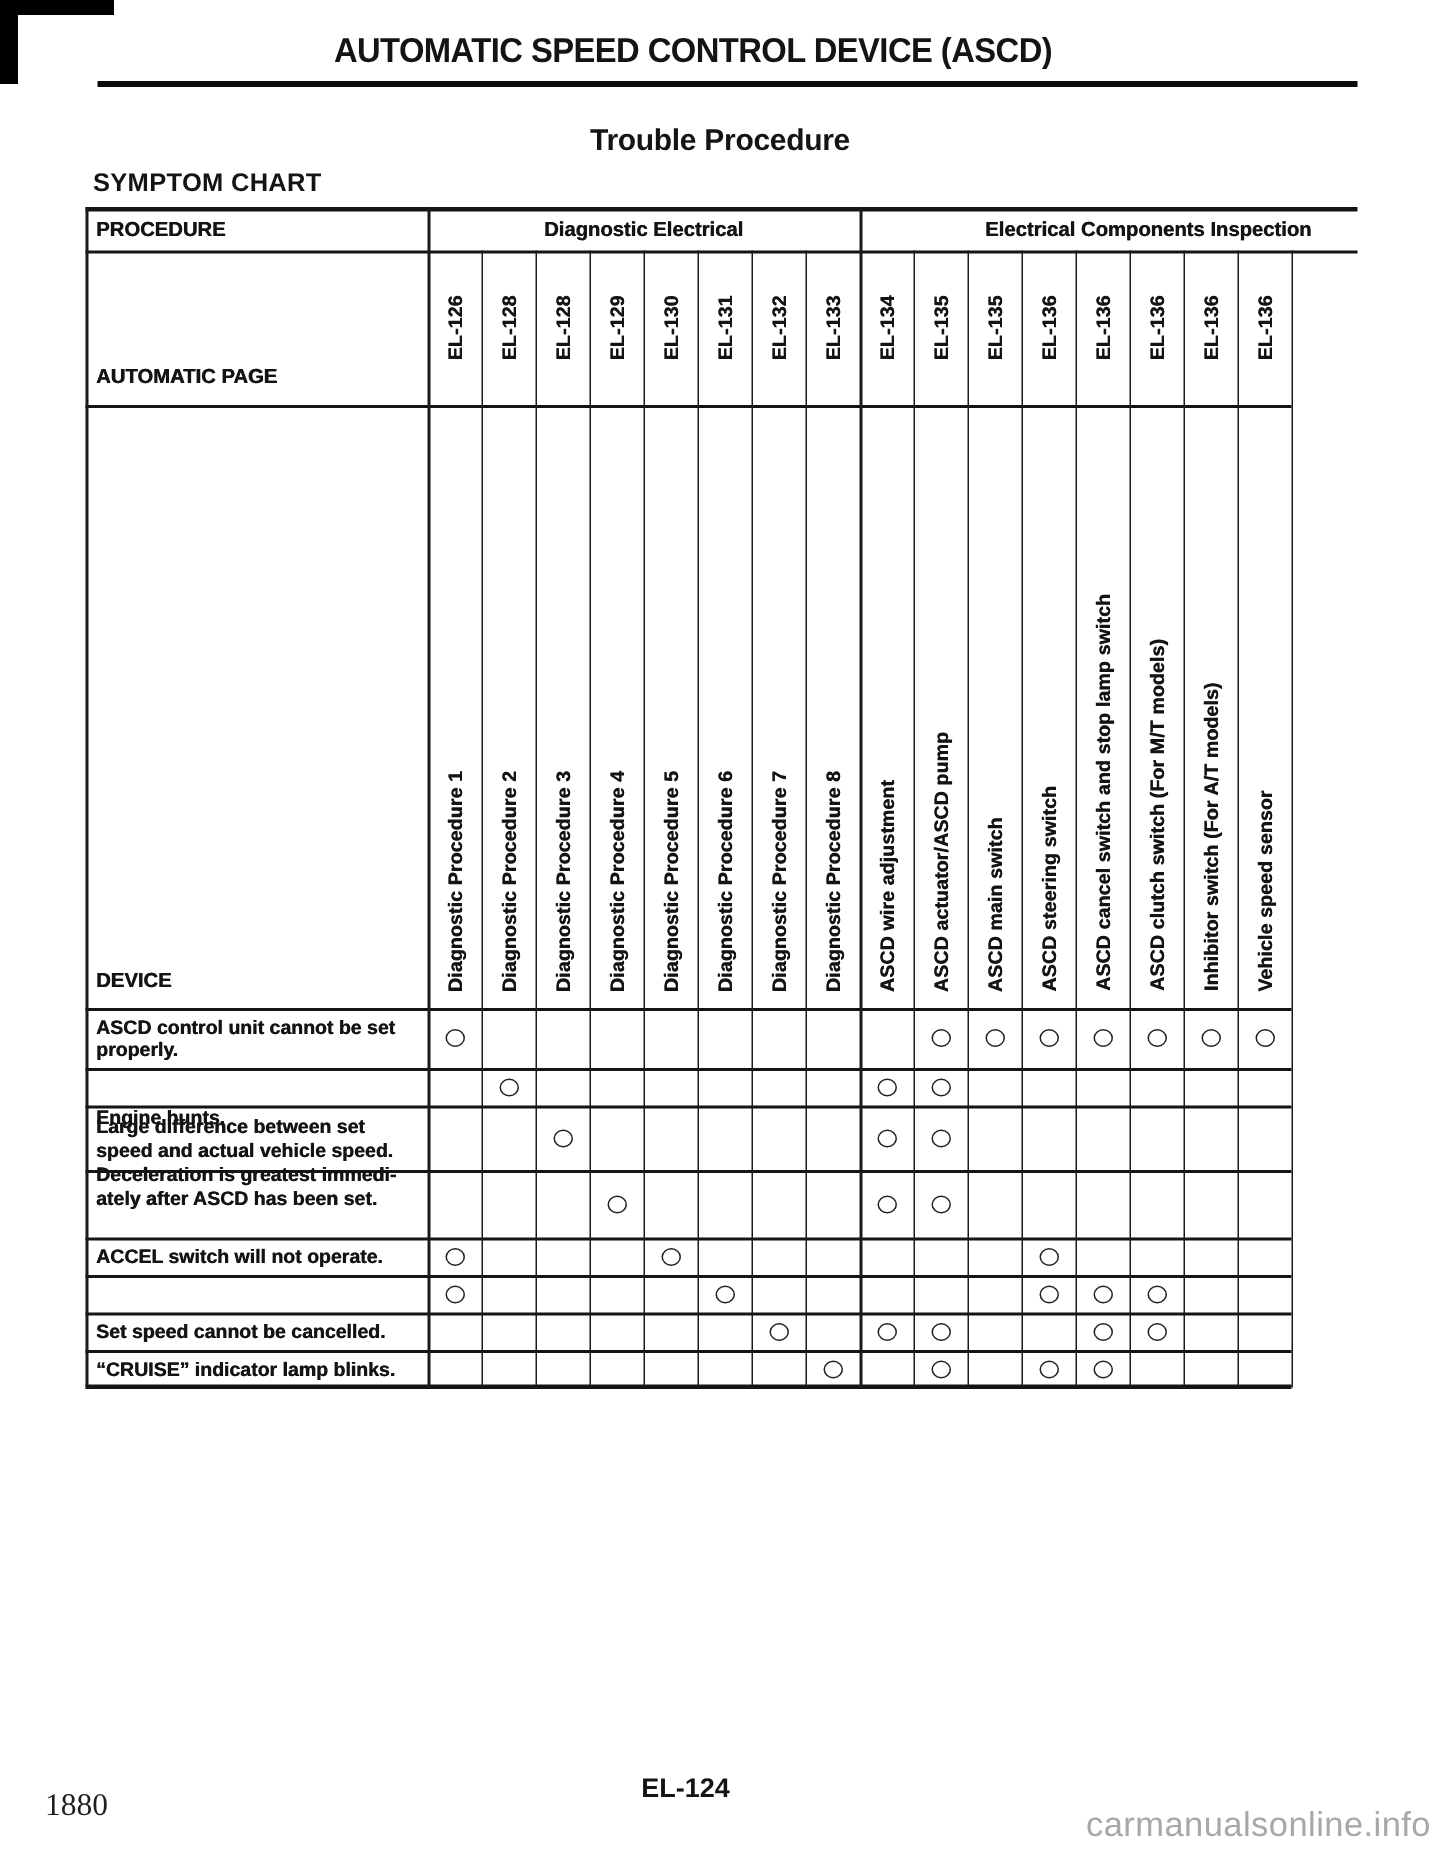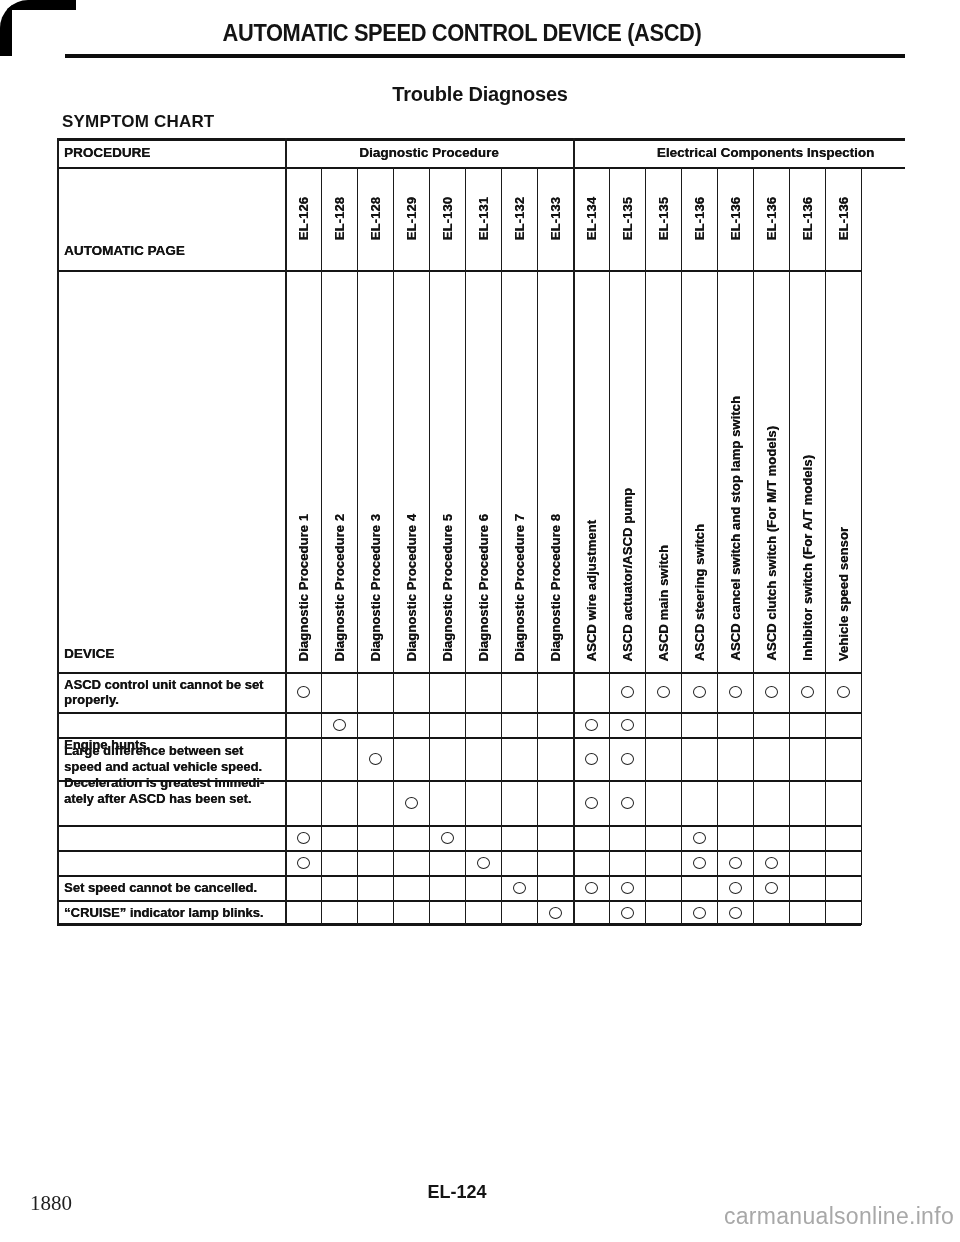--- a/index.html
+++ b/index.html
@@ -1,18 +1,18 @@
 <!DOCTYPE html>
 <html><head>
 <meta charset="utf-8">
 <style>
   html,body{margin:0;padding:0;background:#ffffff;}
   .page{
     position:relative; width:960px; height:1242px; background:#fff;
-    font-family:"Liberation Sans", sans-serif; color:#141414; overflow:hidden;border-radius:28px;
+    font-family:"Liberation Sans", sans-serif; color:#141414; overflow:hidden;
   }
   
   .scan-bar-v{position:absolute; left:0; top:0; width:12px; height:56px; background:#000;}
   .scan-bar-h{position:absolute; left:0; top:0; width:76px; height:10px; background:#000;}
 
   .doc-title{
     position:absolute; left:-18px; top:20px; width:960px; text-align:center;
     font-size:23px; font-weight:700; letter-spacing:-0.4px;
     transform:scaleX(0.95); transform-origin:center;
   }
@@ -96,26 +96,26 @@
 </head>
 <body>
 
 <div class="page">
 
   <div class="scan-bar-v"></div>
   <div class="scan-bar-h"></div>
 
   <div class="doc-title">AUTOMATIC SPEED CONTROL DEVICE (ASCD)</div>
   <div class="title-rule"></div>
-  <div class="doc-subtitle">Trouble Diagnoses</div>
+  <div class="doc-subtitle">Trouble Procedure</div>
   <div class="section-heading">SYMPTOM CHART</div>
 
   <div class="tbl" id="tbl">
     <div class="cell-procedure">PROCEDURE</div>
-    <div class="cell-group cell-group1">Diagnostic Procedure</div>
+    <div class="cell-group cell-group1">Diagnostic Electrical</div>
     <div class="cell-group cell-group2">Electrical Components Inspection</div>
     <div class="cell-refpage">AUTOMATIC PAGE</div>
     <div class="cell-symptom-label">DEVICE</div>
 
   <div class="hline" style="left: 0px; top: 0px; width: 848px; height: 3px;"></div>
       <div class="hline" style="left: 0px; top: 29px; width: 848px; height: 2.4px;"></div>
       <div class="hline" style="left: 0px; top: 132px; width: 804px; height: 2px;"></div>
       <div class="hline" style="left: 0px; top: 534px; width: 804px; height: 1.8px;"></div>
       <div class="hline" style="left: 0px; top: 574px; width: 804px; height: 1.5px;"></div>
       <div class="hline" style="left: 0px; top: 599px; width: 804px; height: 1.5px;"></div>
@@ -290,20 +290,21 @@
 ately after ASCD has been set.</div>
       <div class="mark-cell" style="left: 336px; top: 642px; height: 45px;">
         <span class="circle-mark"></span>
       </div>
       <div class="mark-cell" style="left: 516px; top: 642px; height: 45px;">
         <span class="circle-mark"></span>
       </div>
       <div class="mark-cell" style="left: 552px; top: 642px; height: 45px;">
         <span class="circle-mark"></span>
       </div>
+      <div class="row-label" style="top: 687px; height: 25px;">ACCEL switch will not operate.</div>
       <div class="mark-cell" style="left: 228px; top: 687px; height: 25px;">
         <span class="circle-mark"></span>
       </div>
       <div class="mark-cell" style="left: 372px; top: 687px; height: 25px;">
         <span class="circle-mark"></span>
       </div>
       <div class="mark-cell" style="left: 624px; top: 687px; height: 25px;">
         <span class="circle-mark"></span>
       </div>
       <div class="mark-cell" style="left: 228px; top: 712px; height: 25px;">

